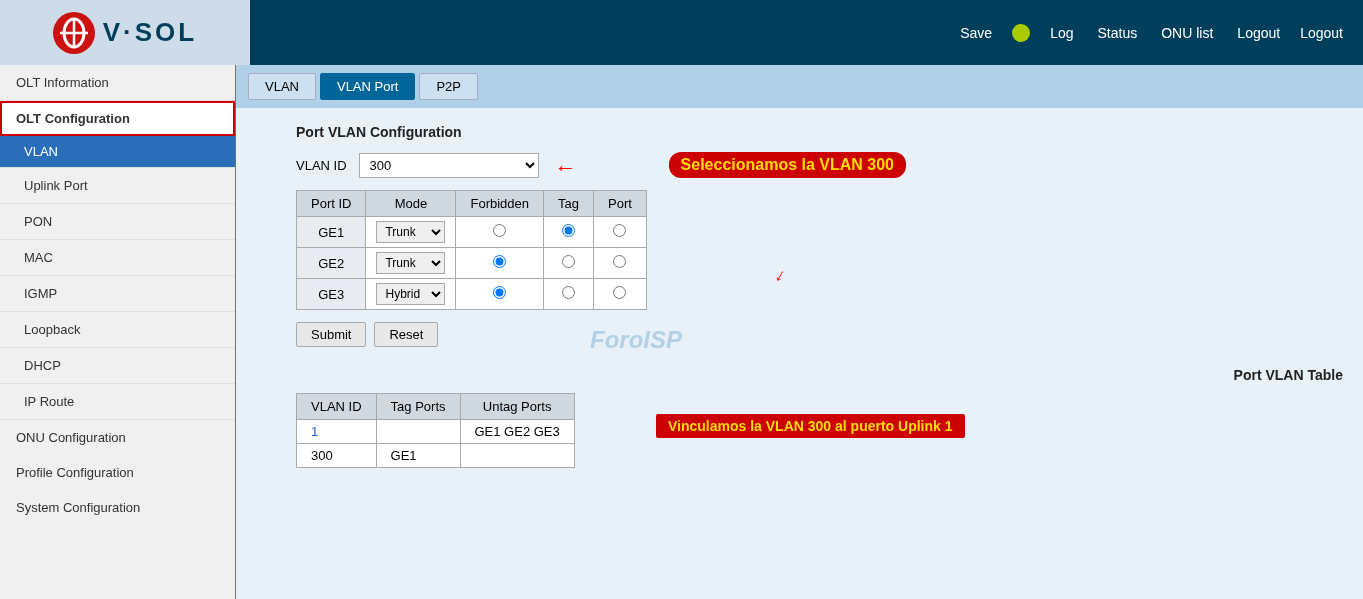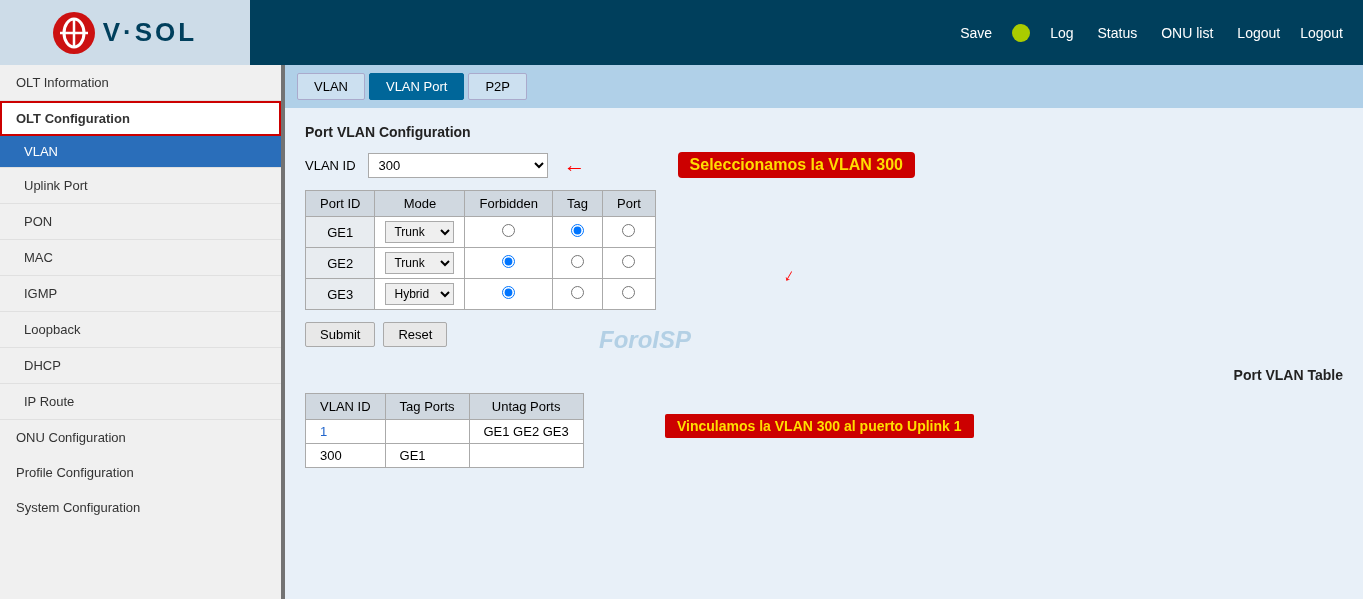--- a/index.html
+++ b/index.html
@@ -12,21 +12,21 @@
     .header-save { color: #ffffff; font-size: 14px; }
     .status-dot { width: 18px; height: 18px; background: #aacc00; border-radius: 50%; display: inline-block; }
     .header-nav { display: flex; gap: 24px; }
     .header-nav a { color: white; text-decoration: none; font-size: 14px; }
     .header-logout { color: white; font-size: 14px; cursor: pointer; }
 
     
     .main-layout { display: flex; min-height: 534px; }
 
     
-    .sidebar { width: 285px; background: #f0f0f0; border-right: 4px solid #737373; }
+    .sidebar { width: 236px; background: #f0f0f0; border-right: 1px solid #737373; }
     .sidebar-item { padding: 10px 16px; cursor: pointer; font-size: 13px; color: #333; border-bottom: 1px solid #e0e0e0; }
     .sidebar-item.active-group { background: white; border: 2px solid #cc0000; font-weight: bold; padding: 8px 14px; }
     .sidebar-item.active-sub { background: #2a6eba; color: white; padding: 8px 16px 8px 24px; }
     .sidebar-item.sub { padding-left: 24px; }
     .sidebar-section { padding: 10px 16px; font-size: 13px; color: #333; cursor: pointer; }
 
     
     .content-area { flex: 1; background: #e8f0f8; padding: 0; }
     .tab-bar { background: #b0d0e8; display: flex; align-items: center; padding: 8px 12px; gap: 4px; }
     .tab { padding: 5px 16px; background: #cce0f0; border: 1px solid #aac; cursor: pointer; font-size: 13px; border-radius: 2px; }
@@ -57,21 +57,21 @@
     .vlan-data-table th { background: #d0d8e0; border: 1px solid #aaa; padding: 5px 14px; font-size: 13px; font-weight: normal; text-align: center; }
     .vlan-data-table td { border: 1px solid #aaa; padding: 4px 14px; background: white; font-size: 13px; text-align: left; }
     .vlan-data-table td.vlan-id-cell { color: #2266cc; }
 
     
     .logo-circle { width: 42px; height: 42px; background: #cc1111; border-radius: 50%; display: flex; align-items: center; justify-content: center; margin-right: 8px; }
 
     
     .watermark { position: absolute; font-size: 22px; font-weight: bold; color: rgba(100,160,200,0.35); left: 50%; top: 50%; transform: translate(-50%, -50%); pointer-events: none; white-space: nowrap; font-style: italic; }
 
-    .content-relative { position: relative; }
+    .content-relative { position: relative; margin-left: 40px; }
   </style>
 </head>
 <body>
 
 <div class="header">
   <div class="logo-area">
     <div class="logo-circle">
       <svg width="42" height="42" viewBox="0 0 42 42">
         <circle cx="21" cy="21" r="20" fill="#cc1111"></circle>
         <ellipse cx="21" cy="21" rx="10" ry="14" fill="none" stroke="white" stroke-width="3"></ellipse>
@@ -127,21 +127,21 @@
 
         <div class="vlan-id-row">
           <span>VLAN ID</span>
           <select class="vlan-select">
             <option value="300">300</option>
             <option value="1">1</option>
           </select>
 
           <span style="color:red;font-size:22px;margin-left:4px;">←</span>
 
-          <span style="font-size:16px;font-weight:bold;color:#ffdd00;background:#cc0000;padding:4px 12px;border-radius:4px;margin-left:80px;">Seleccionamos la VLAN 300</span>
+          <span style="font-size:16px;font-weight:bold;color:#ffdd00;background:#cc0000;padding:4px 12px;border-radius:12px;margin-left:80px;">Seleccionamos la VLAN 300</span>
         </div>
 
         <div style="position:relative;">
           <table class="port-table">
             <thead>
               <tr>
                 <th>Port ID</th>
                 <th>Mode</th>
                 <th>Forbidden</th>
                 <th>Tag</th>

